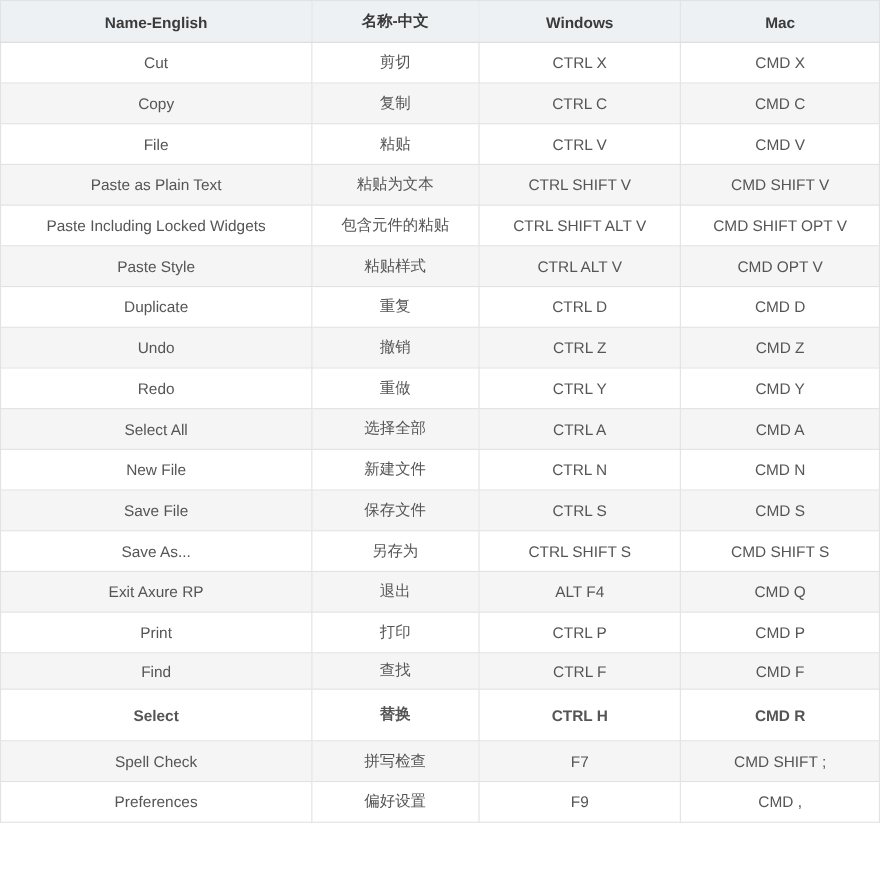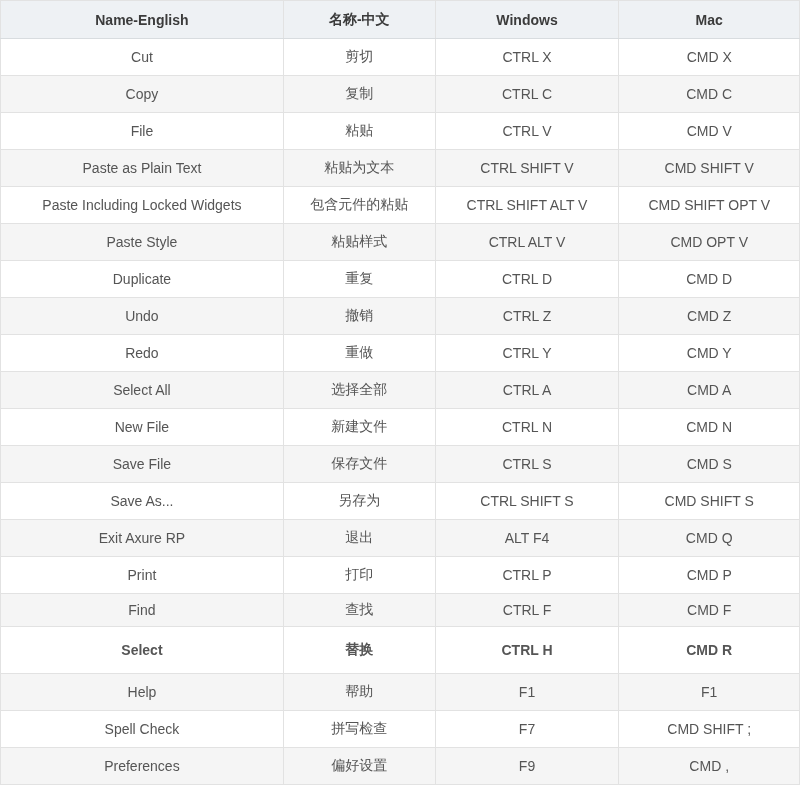--- a/index.html
+++ b/index.html
@@ -174,26 +174,20 @@
           <td>CTRL F</td>
           <td>CMD F</td>
         </tr>
         <tr>
           <td>Select</td>
           <td>替换</td>
           <td>CTRL H</td>
           <td>CMD R</td>
         </tr>
         <tr>
-          <td>Help</td>
-          <td>帮助</td>
-          <td>F1</td>
-          <td>F1</td>
-        </tr>
-        <tr>
           <td>Spell Check</td>
           <td>拼写检查</td>
           <td>F7</td>
           <td>CMD SHIFT ;</td>
         </tr>
         <tr>
           <td>Preferences</td>
           <td>偏好设置</td>
           <td>F9</td>
           <td>CMD ,</td>

